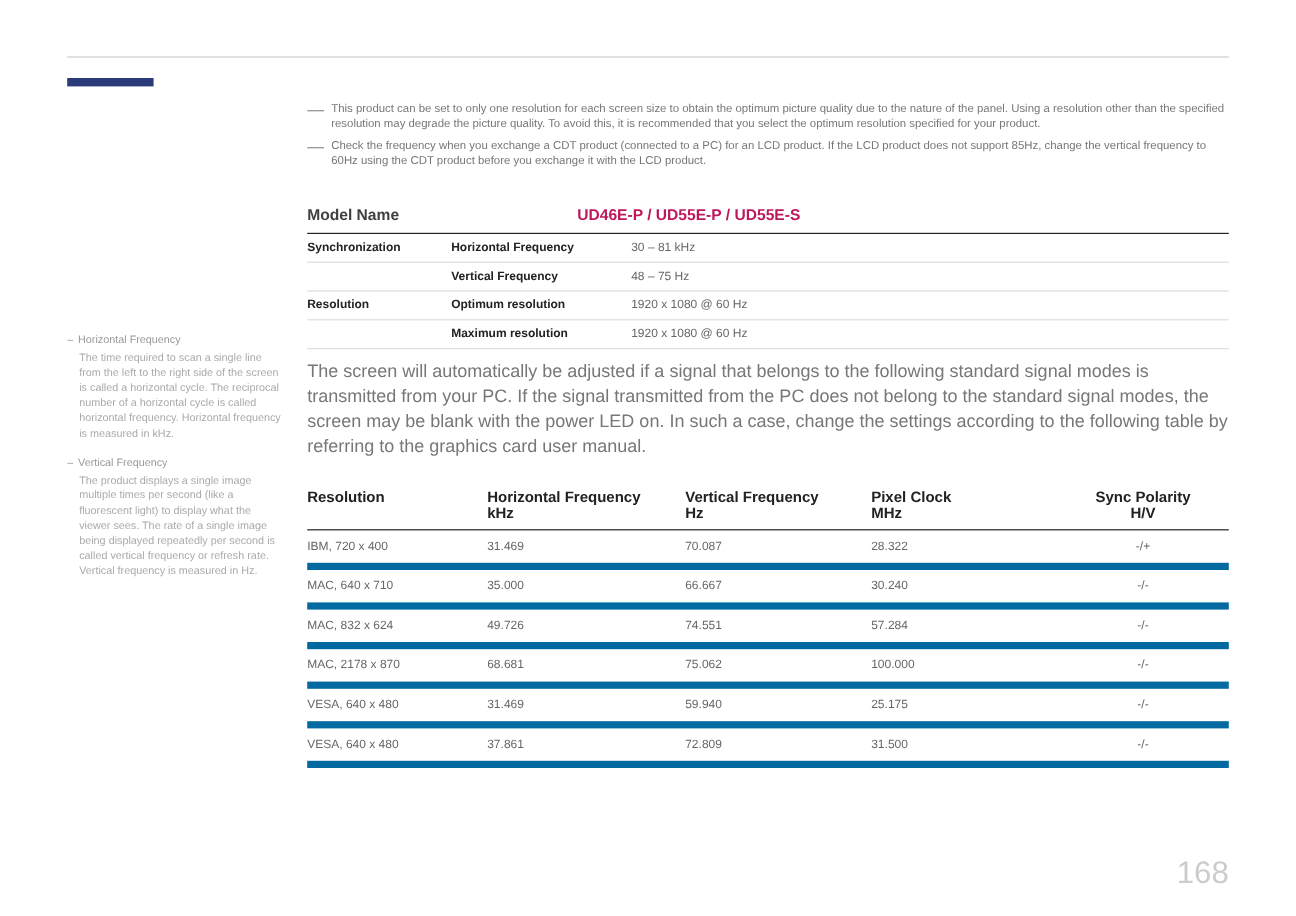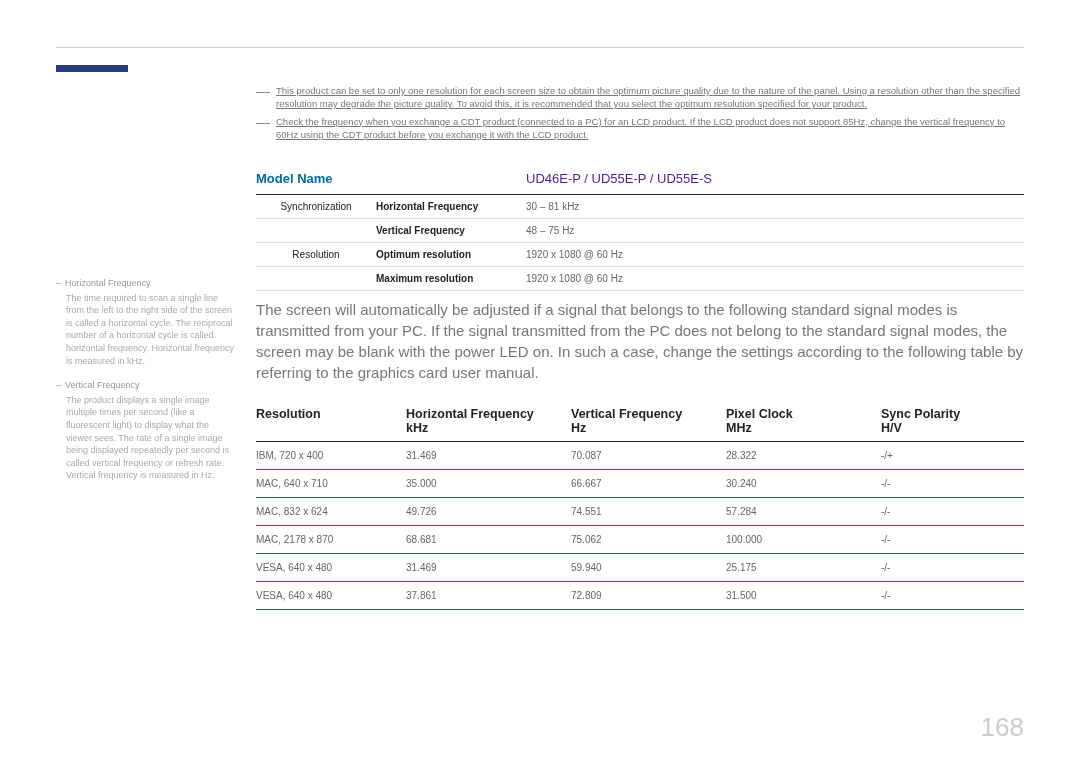--- a/index.html
+++ b/index.html
@@ -42,21 +42,21 @@
     color: #777;
     line-height: 1.4;
     margin-bottom: 4px;
   }
   .dash-note .dash {
     color: #888;
     font-size: 14px;
     margin-right: 6px;
     line-height: 1;
   }
-  .dash-note .txt { flex: 1; text-decoration: underline; }
+  .dash-note .txt { flex: 1; }
 
   .sidebar {
     position: absolute;
     left: 56px;
     top: 277px;
     width: 180px;
     font-size: 9px;
     color: #888;
     line-height: 1.4;
   }
@@ -64,31 +64,31 @@
   .sidebar .sb-dash { float: left; margin-right: 4px; color:#999;}
   .sidebar .sb-title { color: #999; }
   .sidebar .sb-body { color: #aaa; margin-top: 2px; padding-left: 10px;}
 
   .model-row {
     border-bottom: 1.5px solid #222;
     padding: 8px 0;
     display: flex;
     margin-top: 22px;
   }
-  .model-row .c1 { width: 270px; font-weight: bold; color: #0369a1; font-size: 13px;}
-  .model-row .c2 { font-weight: normal; color: #4c1d95; font-size: 13px;}
+  .model-row .c1 { width: 225px; font-weight: bold; color: #404040; font-size: 13px;}
+  .model-row .c2 { font-weight: bold; color: #be185d; font-size: 13px;}
 
   .spec-table { width: 100%; }
   .spec-row {
     display: flex;
     border-bottom: 1px solid #ddd;
     padding: 6px 0;
     font-size: 10px;
   }
-  .spec-row .sc1 { width: 120px; font-weight: normal; color:#222;text-align:center;}
+  .spec-row .sc1 { width: 120px; font-weight: bold; color:#222;}
   .spec-row .sc2 { width: 150px; font-weight: bold; color:#222;}
   .spec-row .sc3 { color:#666;}
   .spec-row .sc1.empty { visibility: hidden;}
 
   .para {
     font-size: 15px;
     color: #777;
     line-height: 1.4;
     margin-top: 8px;
     margin-bottom: 8px;
@@ -98,30 +98,30 @@
     display: flex;
     border-bottom: 1.5px solid #222;
     padding: 10px 0 6px 0;
     font-weight: bold;
     color: #222;
     font-size: 12.5px;
     margin-top: 14px;
   }
   .timing-row {
     display: flex;
-    border-bottom: 1px solid #0369a1;
+    border-bottom: 6px solid #0369a1;
     padding: 8px 0;
     font-size: 10px;
     color: #666;
   }
   .tc1 { width: 150px; }
   .tc2 { width: 165px; }
   .tc3 { width: 155px; }
   .tc4 { width: 155px; }
-  .tc5 { flex: 1; }
+  .tc5 { flex: 1; text-align: center; }
 
   .pagenum {
     position: absolute;
     bottom: 20px;
     right: 56px;
     font-size: 26px;
     color: #ccc;
     font-weight: 300;
   }
 </style>

